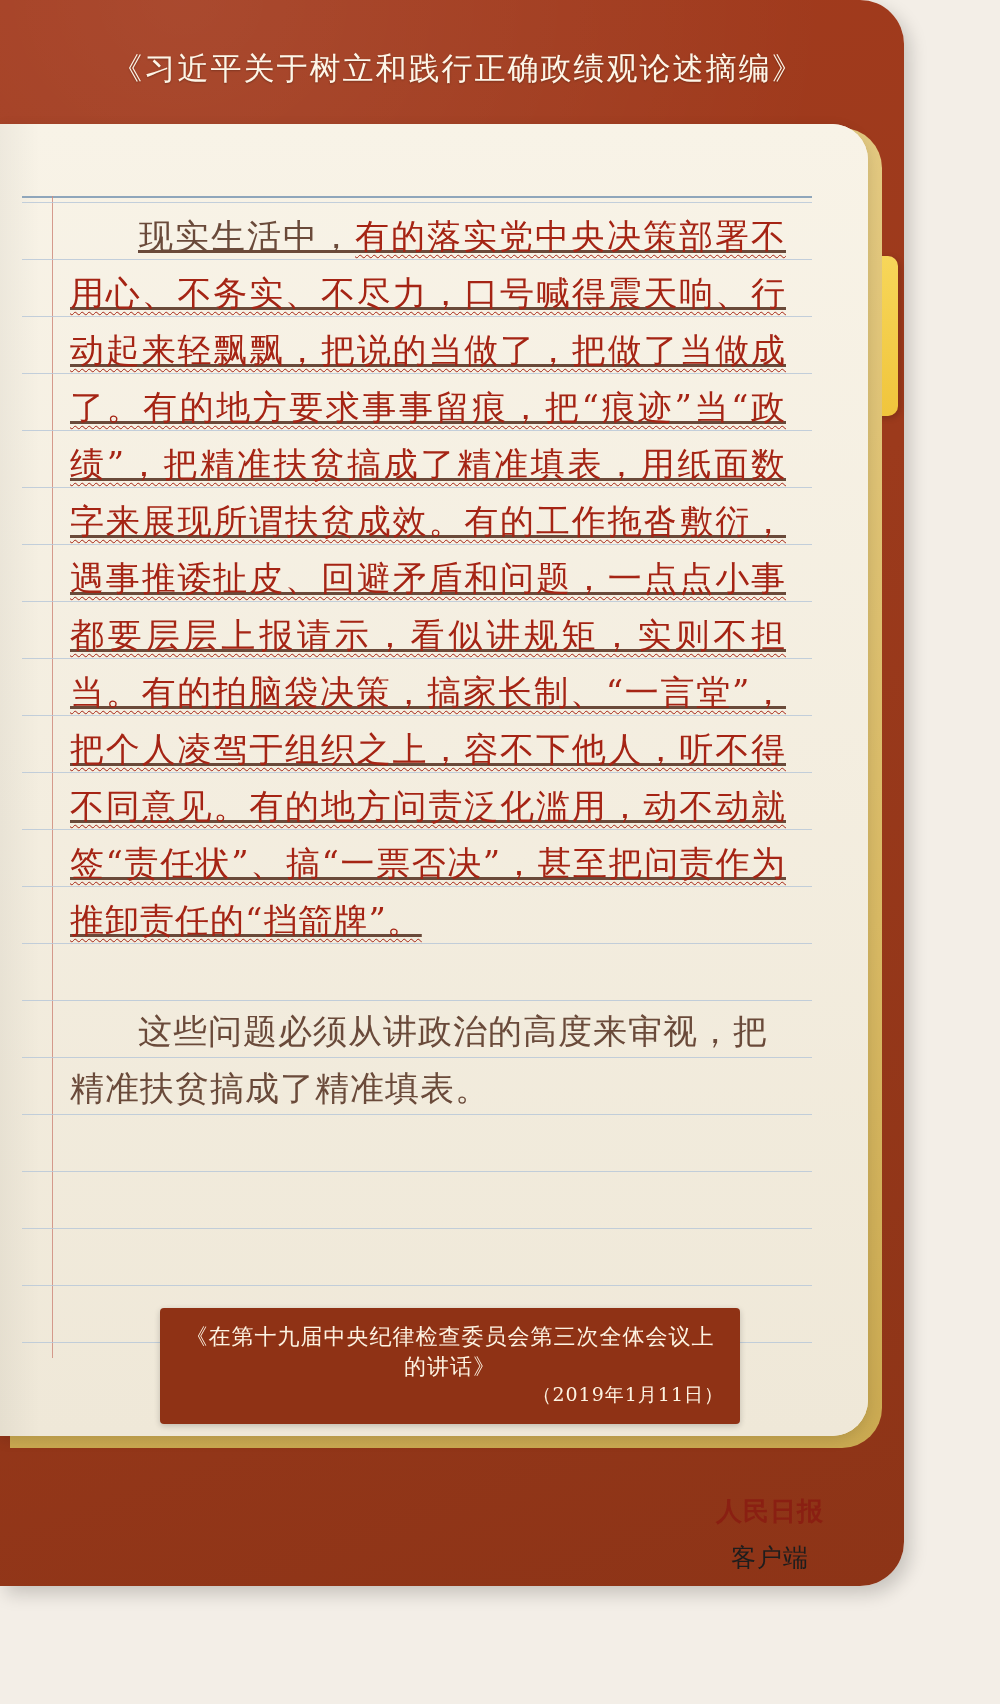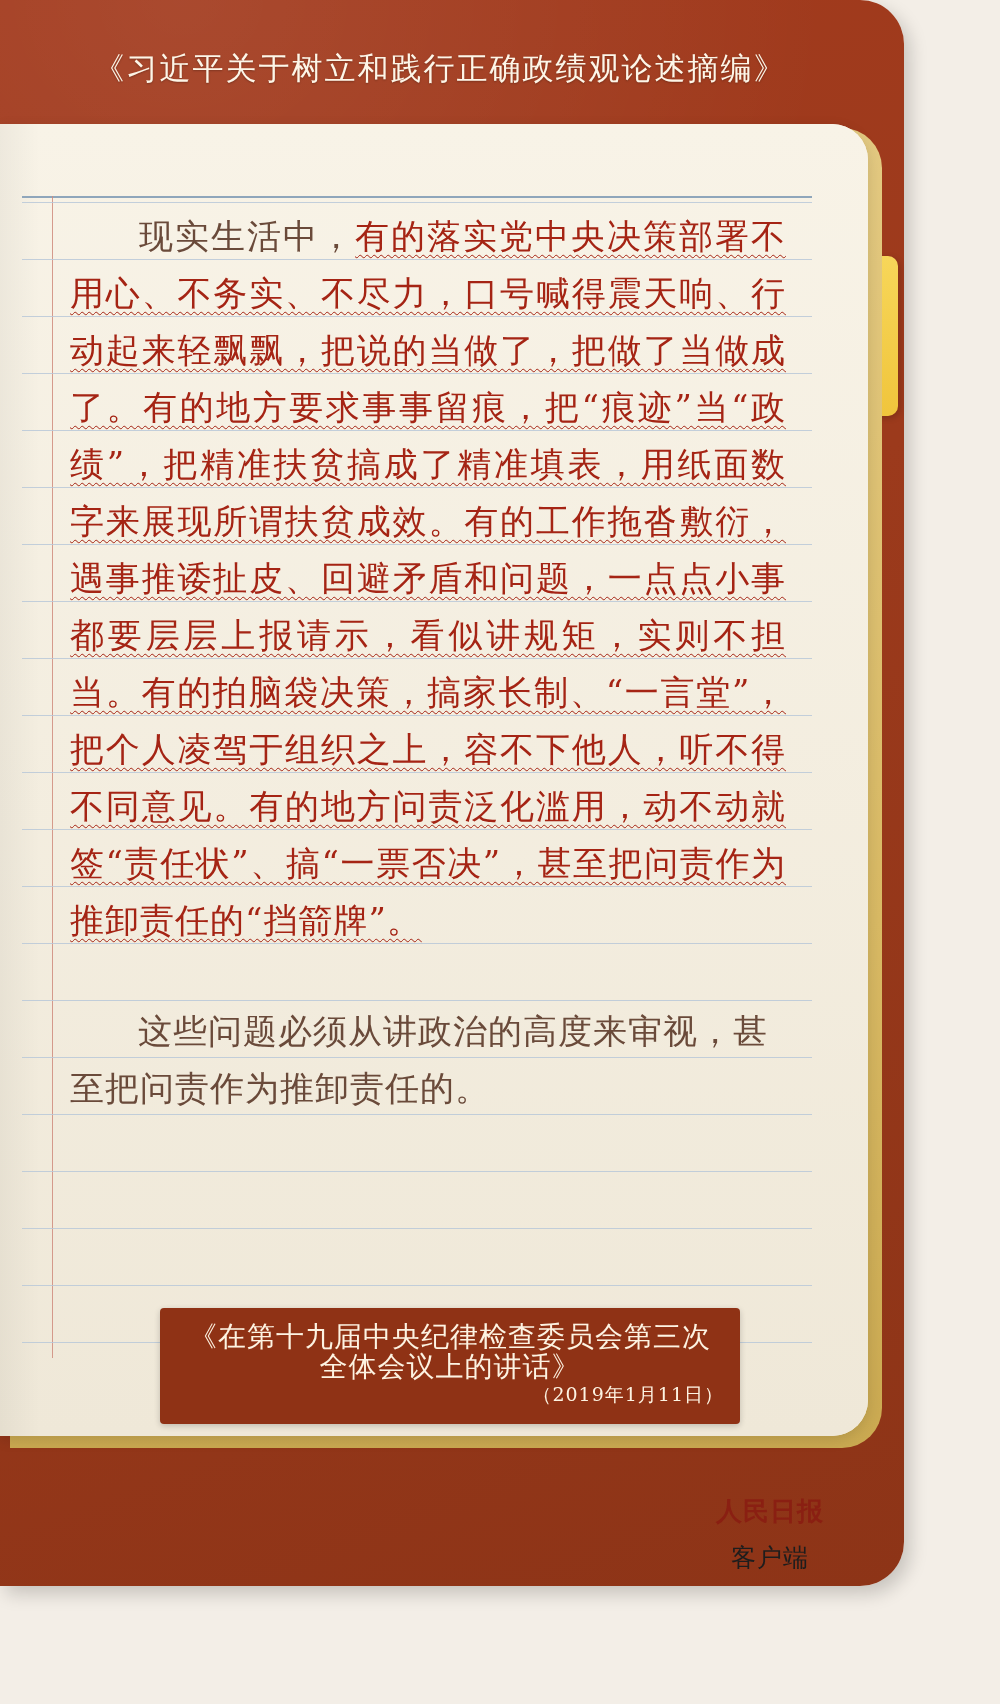--- a/index.html
+++ b/index.html
@@ -36,20 +36,21 @@
   .cover-title{
     position:absolute;
     left:0;top:48px;
     width:880px;
     text-align:center;
     color:#fdf6e8;
     font-size:31px;
     letter-spacing:2px;
     font-family:"DejaVu Serif","Liberation Serif",serif;
     text-shadow:0 1px 2px rgba(0,0,0,.25);
+    padding-left:18px;
   }
   
   .tab{
     position:absolute;
     left:852px;top:256px;
     width:46px;height:160px;
     background:linear-gradient(180deg,#f7d659,#f0c53c);
     border-radius:0 10px 10px 0;
     box-shadow:2px 2px 6px rgba(0,0,0,.18);
   }
@@ -109,20 +110,21 @@
     width:716px;
   }
   .para{
     margin:0 0 0 0;
     font-size:34px;
     line-height:57px;
     letter-spacing:1px;
     color:#6a4a3a;
     text-align:justify;
     font-family:"DejaVu Serif","Liberation Serif",serif;
+    text-decoration:underline;
   }
   .para .lead{color:#6a4a3a;}
   .para .hl{
     color:#a52414;
     text-decoration:underline wavy #a52414;
     text-underline-offset:6px;
     text-decoration-thickness:1px;
   }
   .para2{
     margin-top:54px;
@@ -138,21 +140,21 @@
     position:absolute;
     left:160px;top:1184px;
     width:548px;
     background:#8f3215;
     border-radius:4px;
     padding:14px 16px 16px;
     color:#fdf3e2;
     text-align:center;
     box-shadow:0 2px 6px rgba(0,0,0,.2);
   }
-  .source .s1{font-size:28px;letter-spacing:1px;line-height:30px;}
+  .source .s1{font-size:22px;letter-spacing:1px;line-height:30px;}
   .source .s2{font-size:19px;letter-spacing:1px;margin-top:0;text-align:right;}
   
   .footer{
     position:absolute;
     left:620px;top:1494px;
     width:300px;height:40px;
     display:flex;align-items:center;gap:6px;flex-direction:column;
   }
   .footer .brand{
     font-size:26px;color:#8a1f12;font-weight:bold;
@@ -205,21 +207,21 @@
         <div class="ln" style="top: 969px;"></div>
         <div class="ln" style="top: 1026px;"></div>
         <div class="ln" style="top: 1083px;"></div>
         <div class="ln" style="top: 1140px;"></div>
       </div>
 
     <div class="text-area">
       <p class="para">
         <span class="indent"></span><span class="lead">现实生活中，</span><span class="hl">有的落实党中央决策部署不用心、不务实、不尽力，口号喊得震天响、行动起来轻飘飘，把说的当做了，把做了当做成了。有的地方要求事事留痕，把“痕迹”当“政绩”，把精准扶贫搞成了精准填表，用纸面数字来展现所谓扶贫成效。有的工作拖沓敷衍，遇事推诿扯皮、回避矛盾和问题，一点点小事都要层层上报请示，看似讲规矩，实则不担当。有的拍脑袋决策，搞家长制、“一言堂”，把个人凌驾于组织之上，容不下他人，听不得不同意见。有的地方问责泛化滥用，动不动就签“责任状”、搞“一票否决”，甚至把问责作为推卸责任的“挡箭牌”。</span>
       </p>
-      <p class="para2">这些问题必须从讲政治的高度来审视，甚至把问责作为推卸责任的。</p>
+      <p class="para2">这些问题必须从讲政治的高度来审视，把精准扶贫搞成了精准填表。</p>
     </div>
 
     <div class="source">
       <div class="s1">《在第十九届中央纪律检查委员会第三次全体会议上的讲话》</div>
       <div class="s2">（2019年1月11日）</div>
     </div>
   </div>
 
   <div class="footer">
     <span class="brand">人民日报</span>

